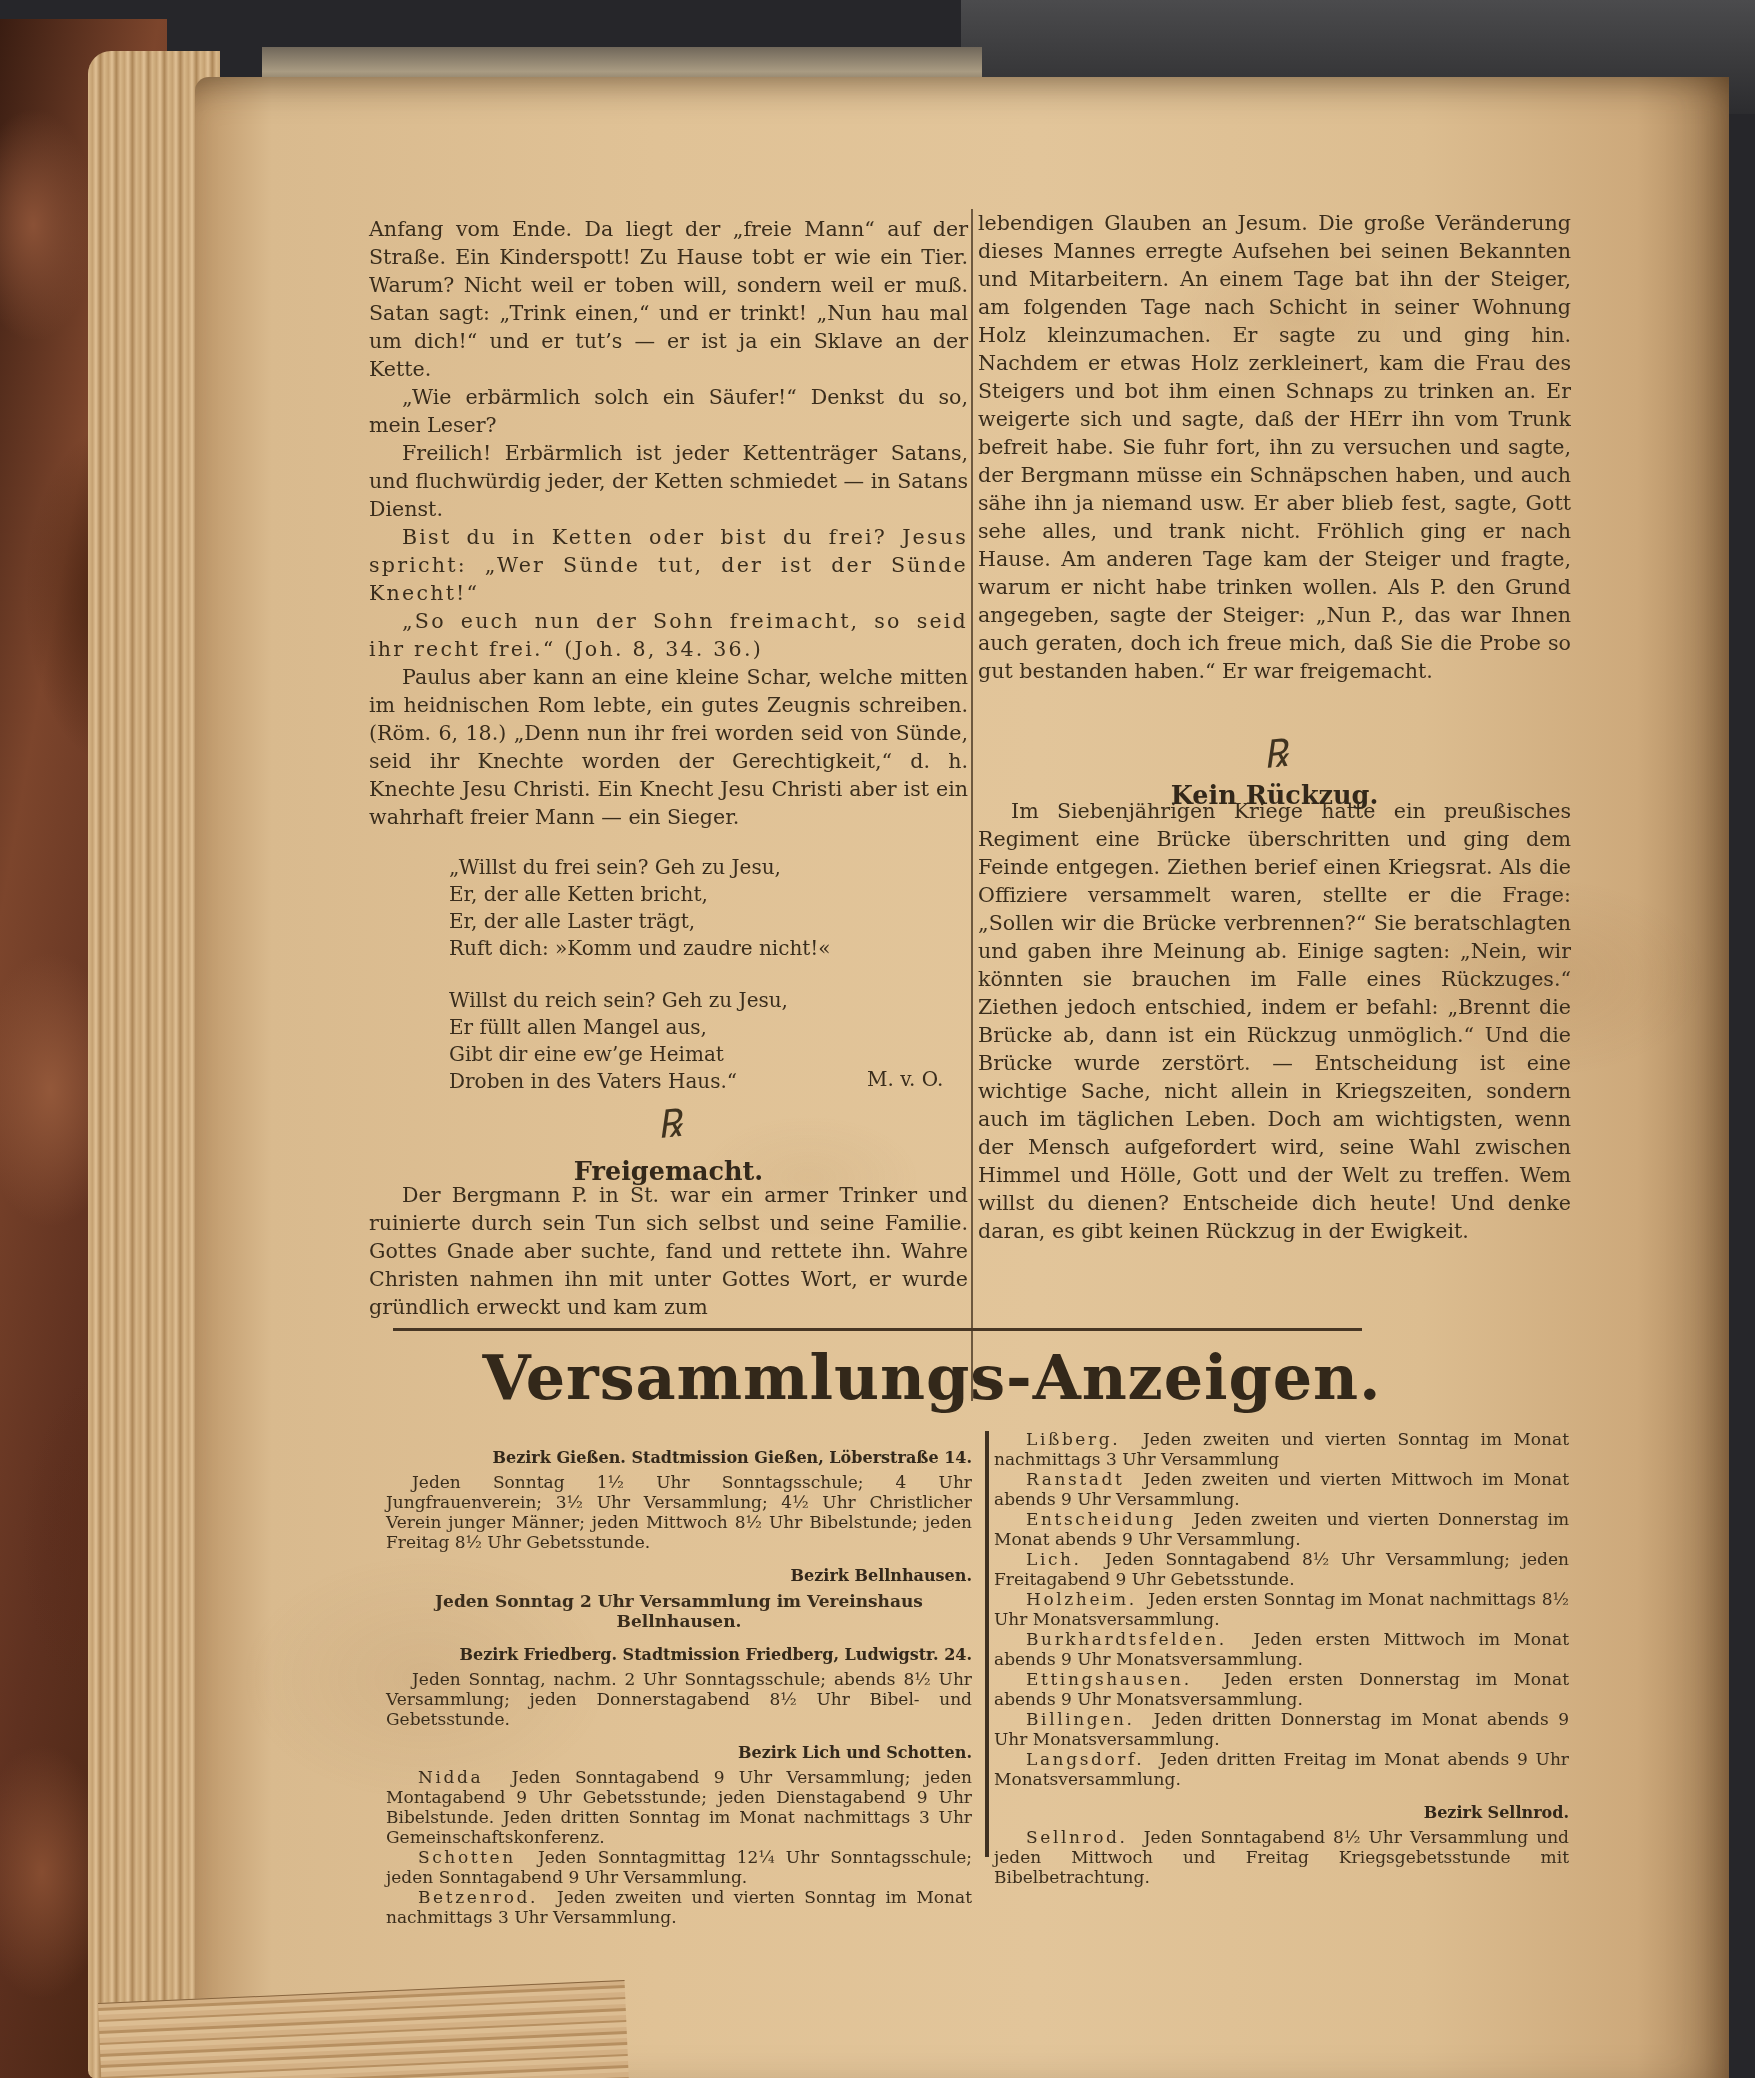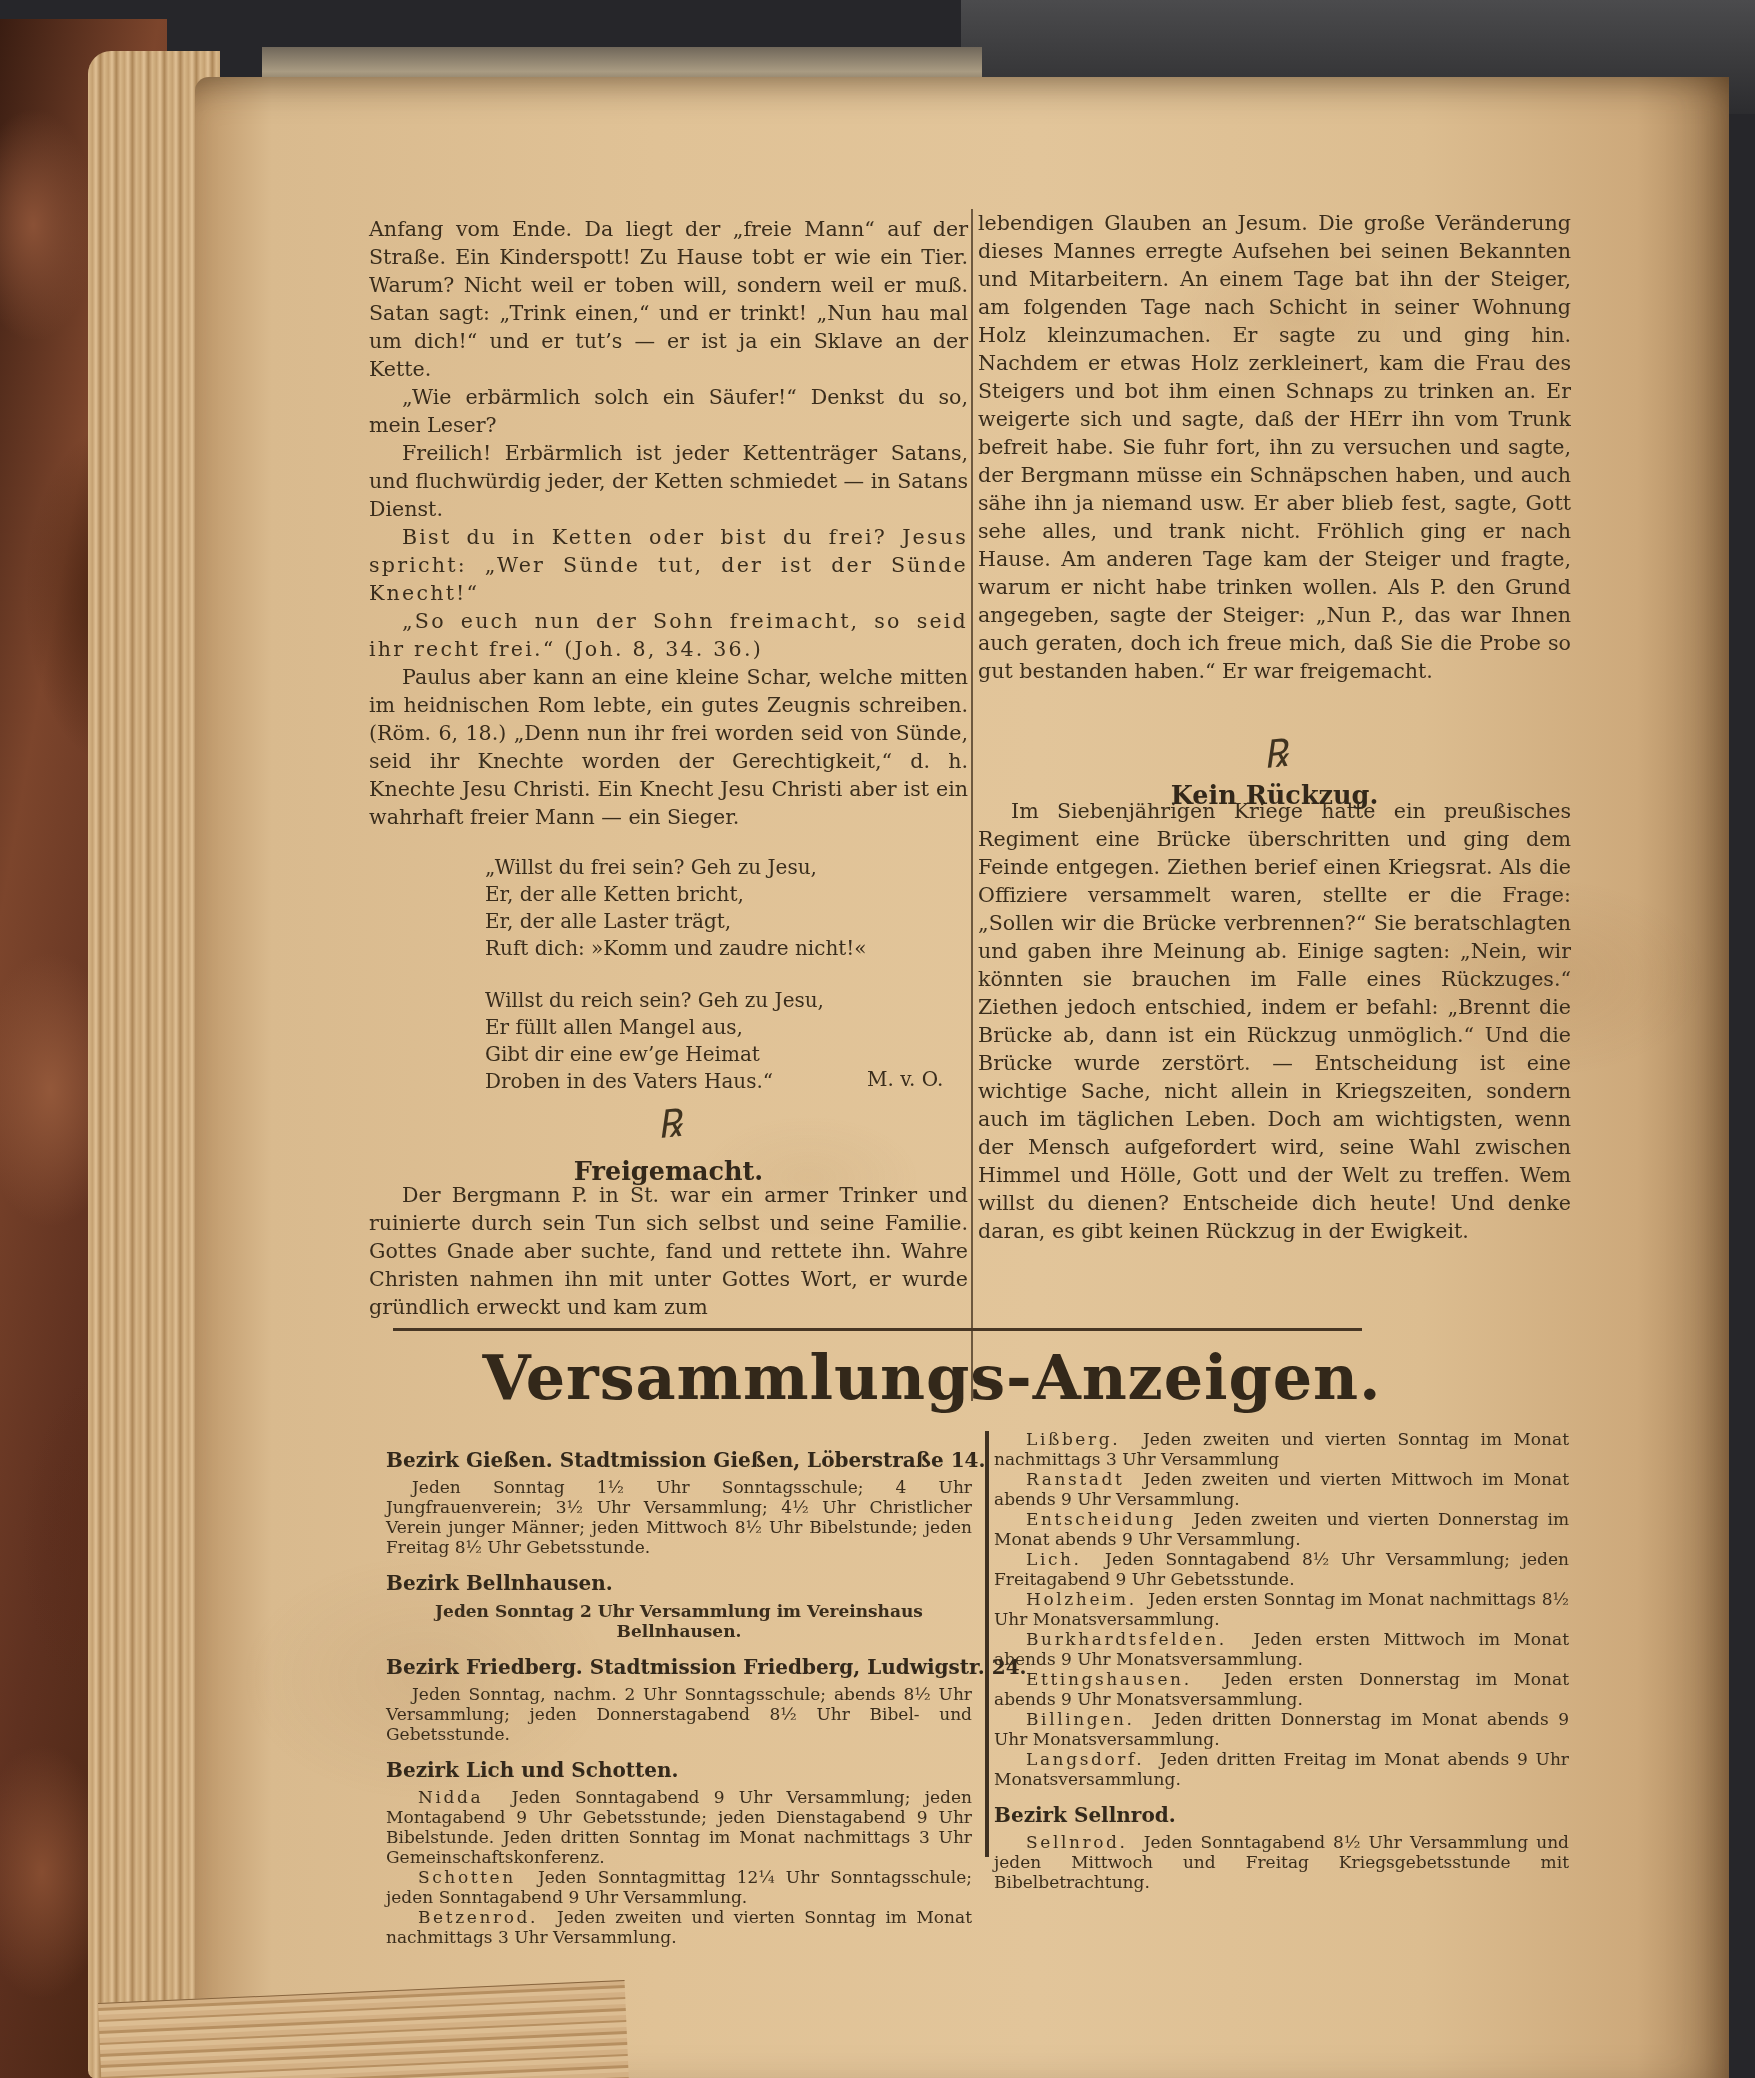--- a/index.html
+++ b/index.html
@@ -42,42 +42,42 @@
   
   .col{position:absolute;color:#3a2d1c;}
   .col-left{left:174px;top:138px;width:599px;height:1194px;}
   .col-right{left:783px;top:132px;width:593px;height:1199px;}
   p.art{font-size:20.6px;line-height:28px;text-align:justify;margin:0;text-indent:33px;color:#3a2d1c;}
   p.art.noindent{text-indent:0;}
   p.sperr{letter-spacing:2.2px;}
   .r1{max-height:521px;overflow:hidden;}
   .r2{position:absolute;left:0;top:588px;width:593px;max-height:493px;overflow:hidden;}
   .poem{position:absolute;left:0;width:100%;font-size:20px;line-height:27px;color:#3a2d1c;}
-  .poem .pline{margin-left:116px;}
+  .poem .pline{margin-left:80px;}
   .poem1{top:639px;}
   .poem2{top:772px;}
   .attrib{position:absolute;right:24.6px;bottom:1.8px;font-size:20px;}
   .orn{position:absolute;left:0;width:100%;text-align:center;font-size:39px;font-style:italic;
        color:#40331f;transform:rotate(-6deg);}
   .orn1{top:880px;}
   .orn2{top:516px;}
   .art-head{position:absolute;left:0;width:100%;text-align:center;font-size:25.5px;font-weight:bold;
        margin:0;color:#33281a;}
   .head1{top:941px;}
   .head2{top:571px;}
   .para7{position:absolute;left:0;top:966px;width:599px;}
   .vrule1{position:absolute;left:776px;top:132px;width:1.8px;height:1192px;background:rgba(70,52,32,.75);}
 
   
   .hr1{position:absolute;left:198px;top:1251px;width:969px;height:2.6px;background:#473624;}
   .ann-title{position:absolute;left:105px;top:1264px;width:1264px;text-align:center;
     font-size:62px;font-weight:bold;letter-spacing:0.9px;color:#33281a;}
   .ann-left{position:absolute;left:191px;top:1371px;width:586px;color:#3a2d1c;}
   .ann-right{position:absolute;left:799px;top:1352px;width:575px;color:#3a2d1c;}
-  .ann-h{font-size:20px;font-weight:bold;text-align:left;margin:14px 0 5.3px;white-space:nowrap;color:#33281a;}
+  .ann-h{font-size:16px;font-weight:bold;text-align:right;margin:14px 0 5.3px;white-space:nowrap;color:#33281a;}
   .ann-sec:first-child .ann-h{margin-top:0;}
   .ann-t{font-size:17px;line-height:20px;text-align:justify;text-indent:26px;margin:0;}
   .bold-line{font-weight:bold;text-align:center;text-indent:0;}
   .ann-entry{font-size:17px;line-height:20px;text-align:justify;text-indent:32px;margin:0;}
   .place{letter-spacing:2.6px;}
   .vrule2{position:absolute;left:790px;top:1354px;width:3.5px;height:426px;background:#3f3122;}
 
   
   .next-page{position:absolute;left:1620px;top:84px;width:104px;height:1994px;z-index:4;overflow:hidden;
     background:linear-gradient(90deg,#8a6740 0%,#b99467 6%,#d2b183 18%,#d8b98c 60%,#d4b487 100%);}

